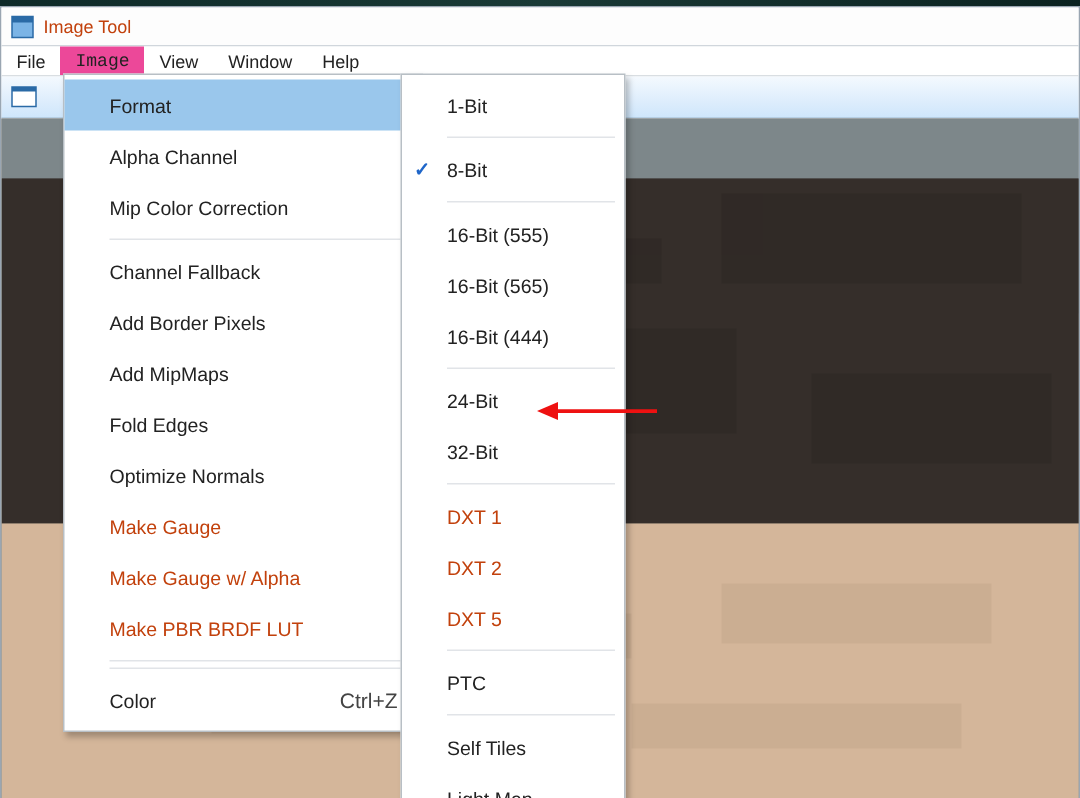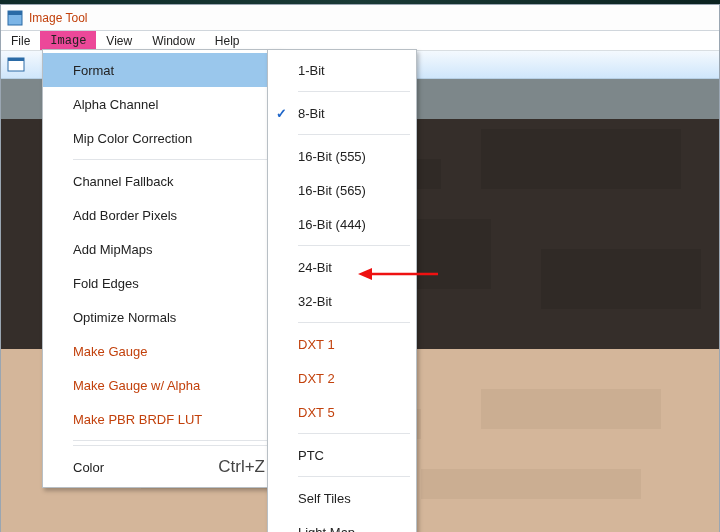--- a/index.html
+++ b/index.html
@@ -13,21 +13,21 @@
   .menubar .menu.active { background: #ec4899; font-family: Liberation Mono, monospace; }
   .toolstrip { height: 28px; background: linear-gradient(#f4f9fe,#cfe6fb); display: flex; align-items: center; padding-left: 6px; border-bottom: 1px solid #b6cfe4; }
   .tool-icon { width: 18px; height: 18px; display: inline-flex; }
   .canvas-area { position: relative; width: 100%; height: calc(532px - 4px - 26px - 20px - 28px); overflow: hidden; background: #6f6e68; }
   .canvas-texture { position: absolute; inset: 0; }
   .dropdown { position: absolute; background: #fff; border: 1px solid #b8bfc5; box-shadow: 2px 3px 4px rgba(0,0,0,.25); font-size: 13px; color: #222; }
   .dd-item { height: 34px; display: flex; align-items: center; padding-left: 30px; padding-right: 34px; position: relative; white-space: nowrap; cursor: default; text-align: center; }
   .dd-item.highlight { background: #9ac7ec; }
   .dd-item.disabled { color: #c2410c; }
   .dd-item .arrow { position: absolute; right: 8px; top: 50%; transform: translateY(-50%); font-size: 10px; color: #555; }
-  .dd-item .accel { position: absolute; right: 16px; color: #444; font-size: 17px; }
+  .dd-item .accel { position: absolute; right: 16px; color: #444; font-size: 14px; }
   .dd-item .check { position: absolute; left: 8px; top: 50%; transform: translateY(-50%); color: #1f66c9; font-size: 13px; font-weight: bold; }
   .dd-sep { height: 1px; background: #e1e4e8; margin: 4px 6px 4px 30px; }
   #dd-main { top: 49px; left: 42px; width: 240px; padding: 3px 0; }
   #dd-sub  { top: 49px; left: 267px; width: 150px; padding: 3px 0; }
   .red-arrow { position: absolute; pointer-events: none; }
 </style>
 </head>
 <body>
 
 <div class="desktop-strip"></div>

